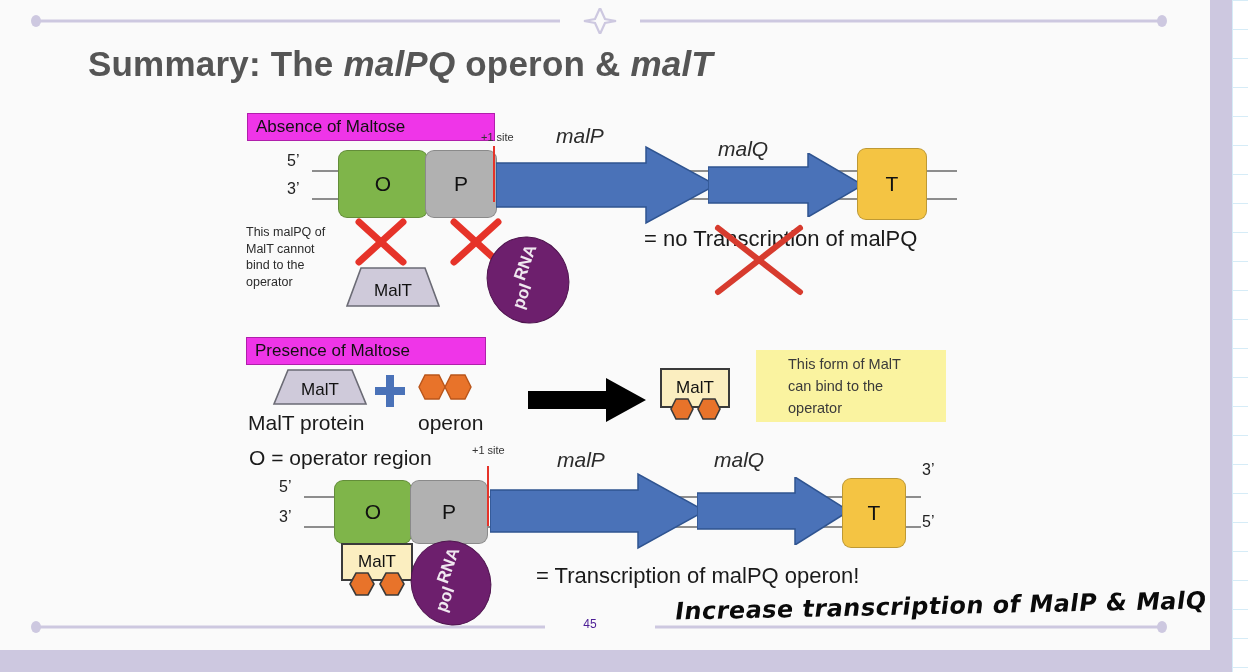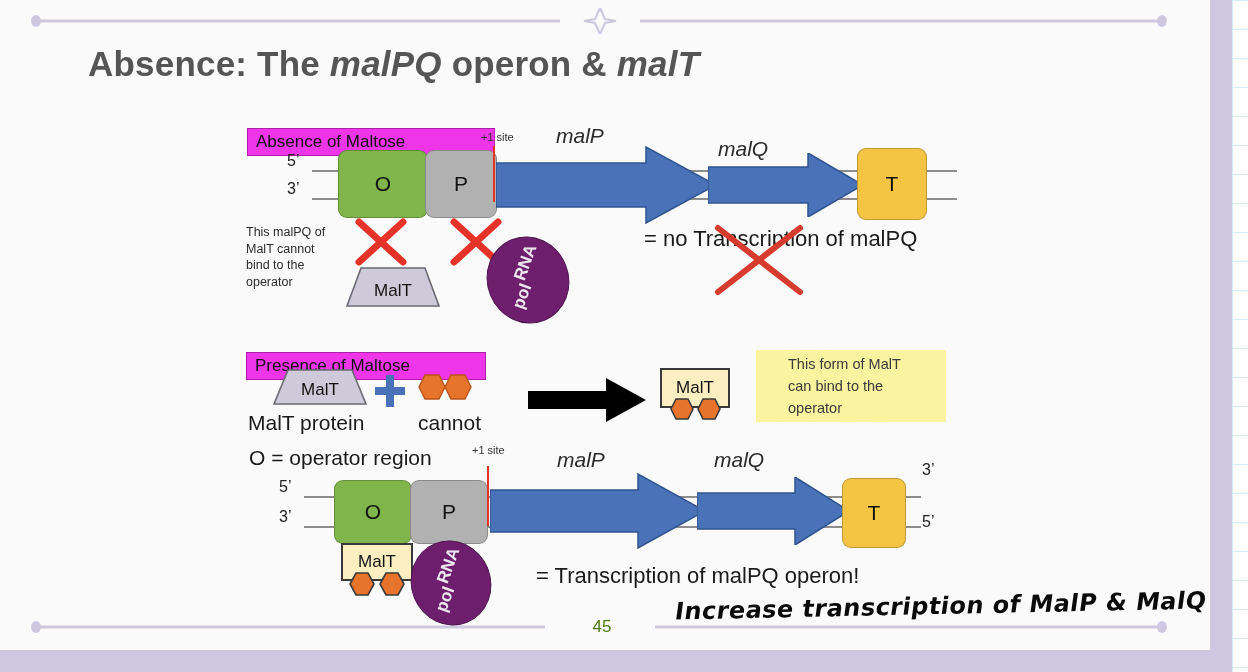--- a/index.html
+++ b/index.html
@@ -41,21 +41,21 @@
     position:absolute;left:88px;top:44px;
     font-size:35px;color:#555555;font-weight:700;
     letter-spacing:.2px;white-space:nowrap;
   }
   #page-title .ital{font-style:italic;}
 
   
   .magenta-banner{
     position:absolute;background:#ef35e8;border:1px solid #b01fab;
     color:#111;font-size:17px;font-weight:400;
-    padding:2px 8px 3px 8px;white-space:nowrap;line-height:1.25;margin-top:15px;
+    padding:2px 8px 3px 8px;white-space:nowrap;line-height:1.25;
   }
   .note-small{
     position:absolute;font-size:12.5px;color:#2b2b2b;line-height:1.32;
     white-space:pre-line;
   }
   .lbl{position:absolute;white-space:nowrap;color:#1a1a1a;}
   .gene-ital{font-style:italic;font-size:21px;color:#2b2b2b;}
   .plus1{font-size:11px;color:#333;}
   .prime{font-size:16px;color:#222;}
 
@@ -96,21 +96,21 @@
   .hl{
     position:absolute;font-size:14.5px;line-height:1.5;color:#3a3a3a;
     white-space:pre-line;
   }
   #hl-paint{position:absolute;background:#faf3a0;}
 
   #black-arrow{position:absolute;}
 
   #page-number{
     position:absolute;left:0;top:617px;width:1180px;text-align:center;
-    font-size:17px;color:#4d7c0f;padding-left:12px;
+    font-size:12px;color:#4c1d95;
   }
 
   #handwriting{
     position:absolute;left:676px;top:592px;
     font-family:"DejaVu Sans", sans-serif;
     font-size:24px;font-weight:700;color:#0a0a0a;
     transform:skewX(-9deg) rotate(-1.2deg);
     white-space:nowrap;letter-spacing:.4px;
   }
 </style>
@@ -131,21 +131,21 @@
 </svg>
 
 <svg id="bottom-rule" viewBox="0 0 1180 30">
   <line x1="38" y1="15" x2="545" y2="15" stroke="#cdc8e0" stroke-width="3"></line>
   <line x1="655" y1="15" x2="1160" y2="15" stroke="#cdc8e0" stroke-width="3"></line>
   <ellipse cx="36" cy="15" rx="5" ry="6" fill="#cdc8e0"></ellipse>
   <ellipse cx="1162" cy="15" rx="5" ry="6" fill="#cdc8e0"></ellipse>
 </svg>
 
 <div id="page-title">
-  <span>Absence: The </span><span class="ital">malPQ</span><span> operon &amp; </span><span class="ital">malT</span>
+  <span>Summary: The </span><span class="ital">malPQ</span><span> operon &amp; </span><span class="ital">malT</span>
 </div>
 
 <div class="magenta-banner" style="left:247px;top:113px;width:230px;">Absence of Maltose</div>
 
 <div class="lbl plus1" style="left:481px;top:131px;">+1 site</div>
 <div class="lbl gene-ital" style="left:556px;top:124px;">malP</div>
 <div class="lbl gene-ital" style="left:718px;top:137px;">malQ</div>
 
 <div class="lbl prime" style="left:287px;top:152px;">5’</div>
 <div class="lbl prime" style="left:287px;top:180px;">3’</div>
@@ -207,21 +207,21 @@
 <svg style="position:absolute;left:375px;top:375px;width:30px;height:32px;" viewBox="0 0 30 32">
   <path d="M11 0 H19 V12 H30 V20 H19 V32 H11 V20 H0 V12 H11 Z" fill="#4a72b8"></path>
 </svg>
 
 <svg class="hexa" style="left:418px;top:374px;width:28px;height:26px;" viewBox="0 0 28 26">
   <path d="M7 1 L21 1 L27 13 L21 25 L7 25 L1 13 Z" fill="#e8732a" stroke="#b9551a" stroke-width="1.4"></path>
 </svg>
 <svg class="hexa" style="left:444px;top:374px;width:28px;height:26px;" viewBox="0 0 28 26">
   <path d="M7 1 L21 1 L27 13 L21 25 L7 25 L1 13 Z" fill="#e8732a" stroke="#b9551a" stroke-width="1.4"></path>
 </svg>
-<div class="lbl" style="left:418px;top:411px;font-size:21px;">cannot</div>
+<div class="lbl" style="left:418px;top:411px;font-size:21px;">operon</div>
 
 <svg id="black-arrow" style="left:528px;top:378px;width:118px;height:44px;" viewBox="0 0 118 44">
   <path d="M0 13 L78 13 L78 0 L118 22 L78 44 L78 31 L0 31 Z" fill="#000000"></path>
 </svg>
 
 <div class="malt-active" style="left:660px;top:368px;width:70px;height:40px;">MalT</div>
 <svg class="hexa" style="left:670px;top:398px;width:24px;height:22px;" viewBox="0 0 24 22">
   <path d="M6 1 L18 1 L23 11 L18 21 L6 21 L1 11 Z" fill="#e8732a" stroke="#3a3a3a" stroke-width="1.6"></path>
 </svg>
 <svg class="hexa" style="left:697px;top:398px;width:24px;height:22px;" viewBox="0 0 24 22">

